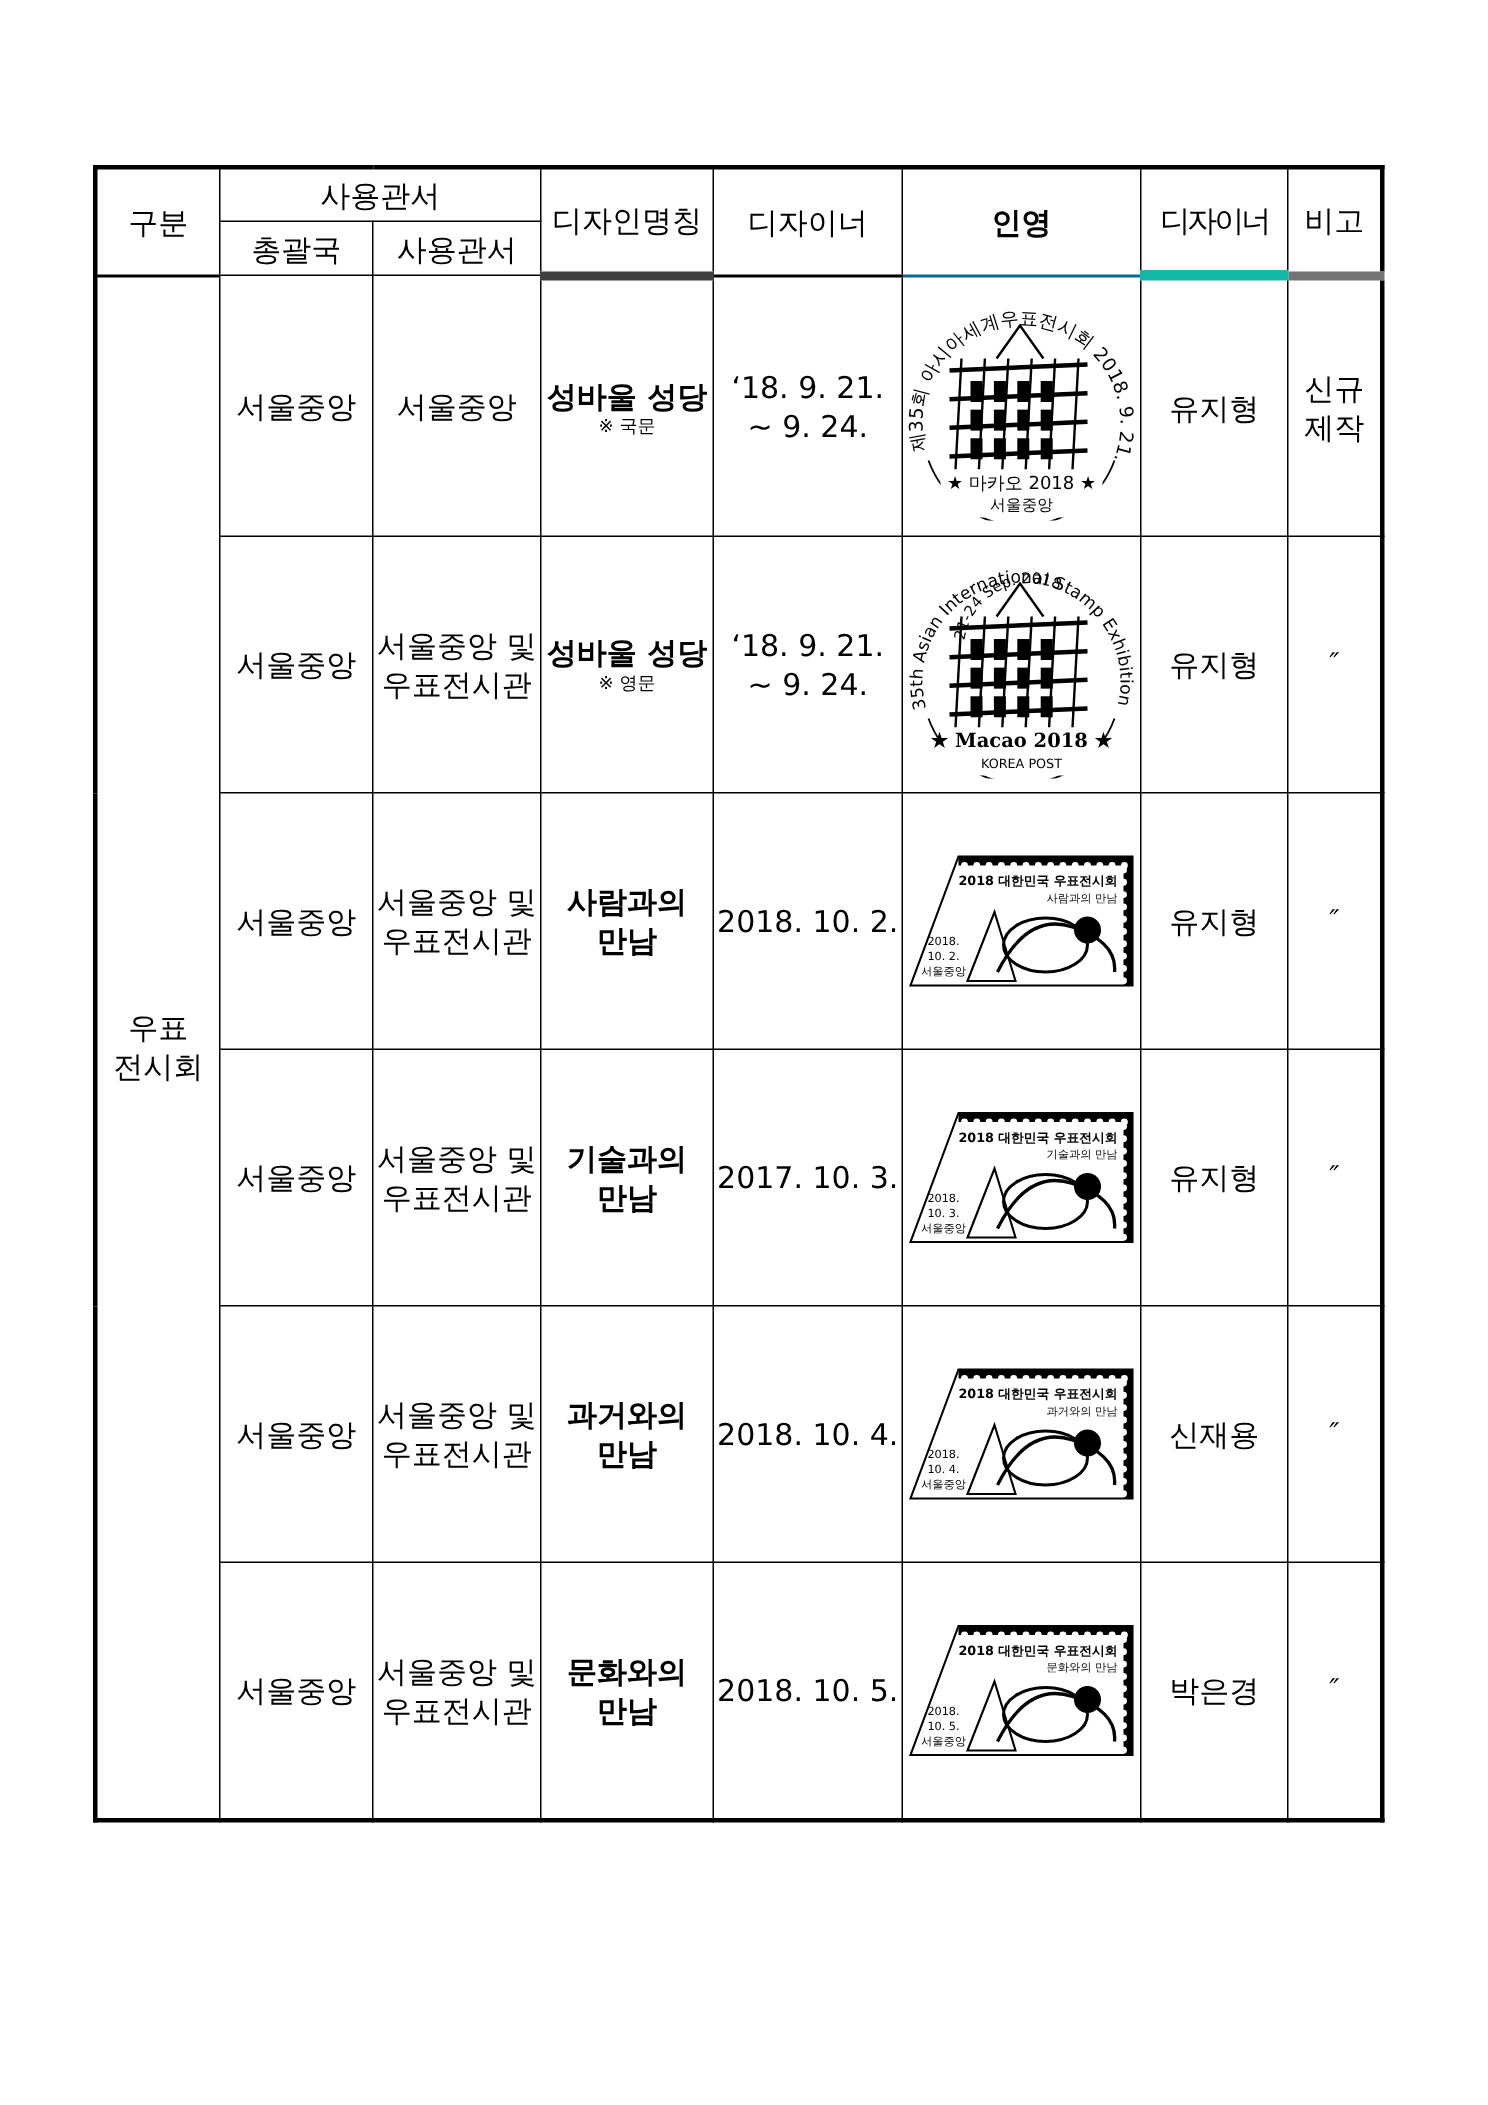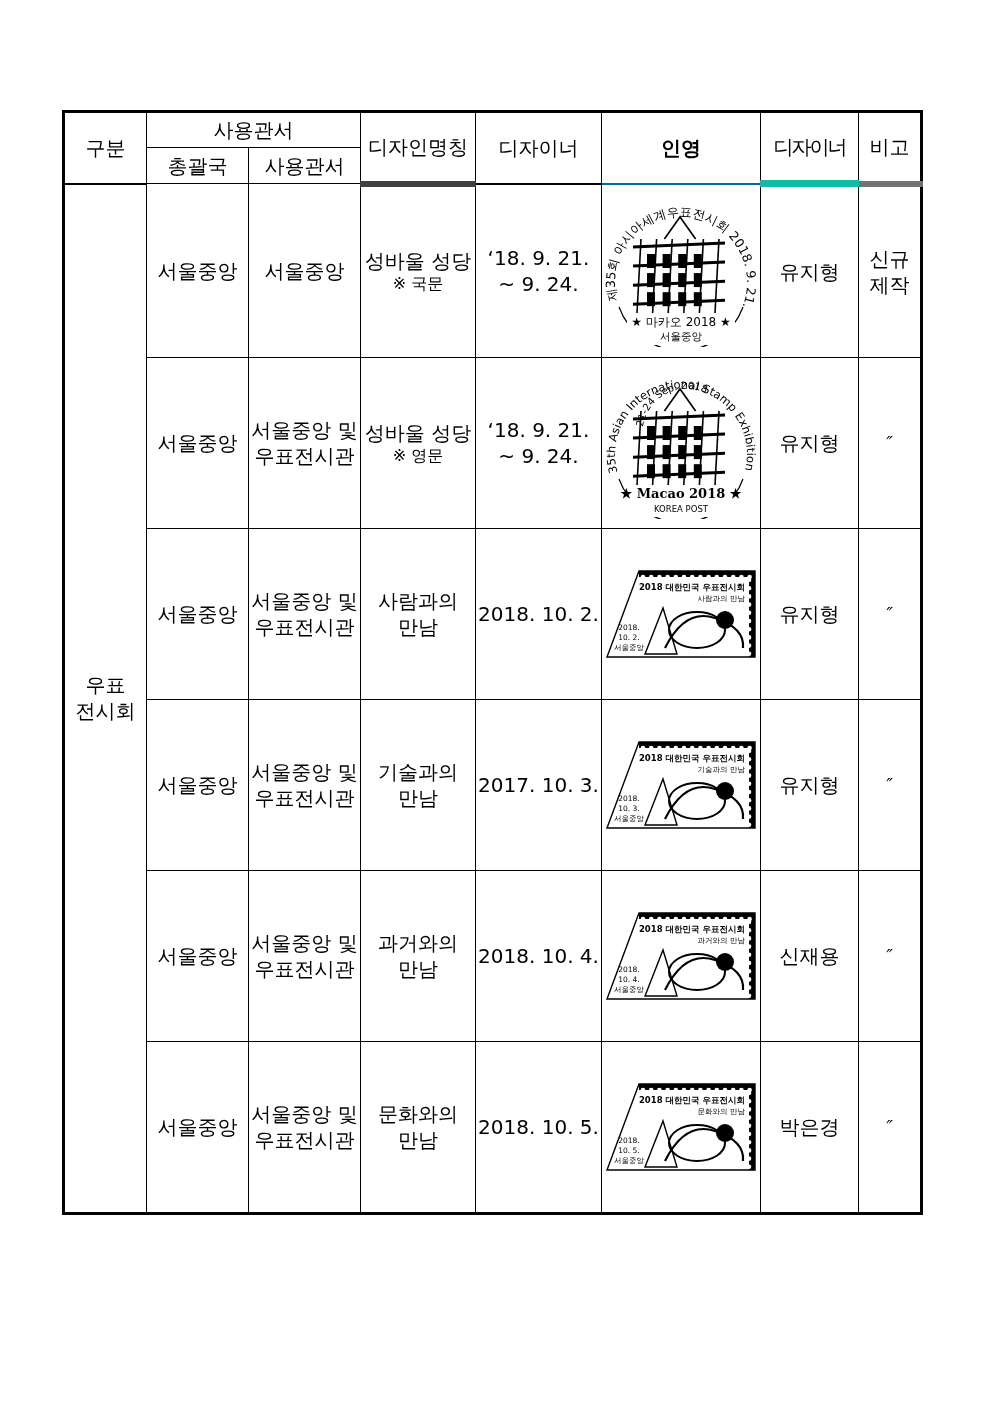--- a/index.html
+++ b/index.html
@@ -10,23 +10,23 @@
     border: 3px solid #000; table-layout: fixed;
   }
   table.postmark-table td, table.postmark-table th {
     border: 1px solid #000; text-align: center; vertical-align: middle;
     font-weight: normal; padding: 0; font-size: 20px; line-height: 1.3;
   }
   .hdr-main { height: 36px; }
   .hdr-sub { height: 36px; }
   .hdr-bottom th { border-bottom: 2px solid #000; }
   tr.data-row td { height: 170px; }
-  .note { font-size: 16px; display: block; }
+  .note { font-size: 12px; display: block; }
   .line { display: block; white-space: nowrap; }
-  .design-name { letter-spacing: 0; }
+  .design-name { letter-spacing: 0; font-weight: bold; }
   .ditto { font-style: italic; font-size: 18px; }
   .stamp { display: flex; align-items: center; justify-content: center; width: 100%; height: 100%; }
   .stamp svg { display: block; }
   .hdr-designer { letter-spacing: -2px; }
 </style>
 </head>
 <body>
 
 <table class="postmark-table">
   <colgroup>

